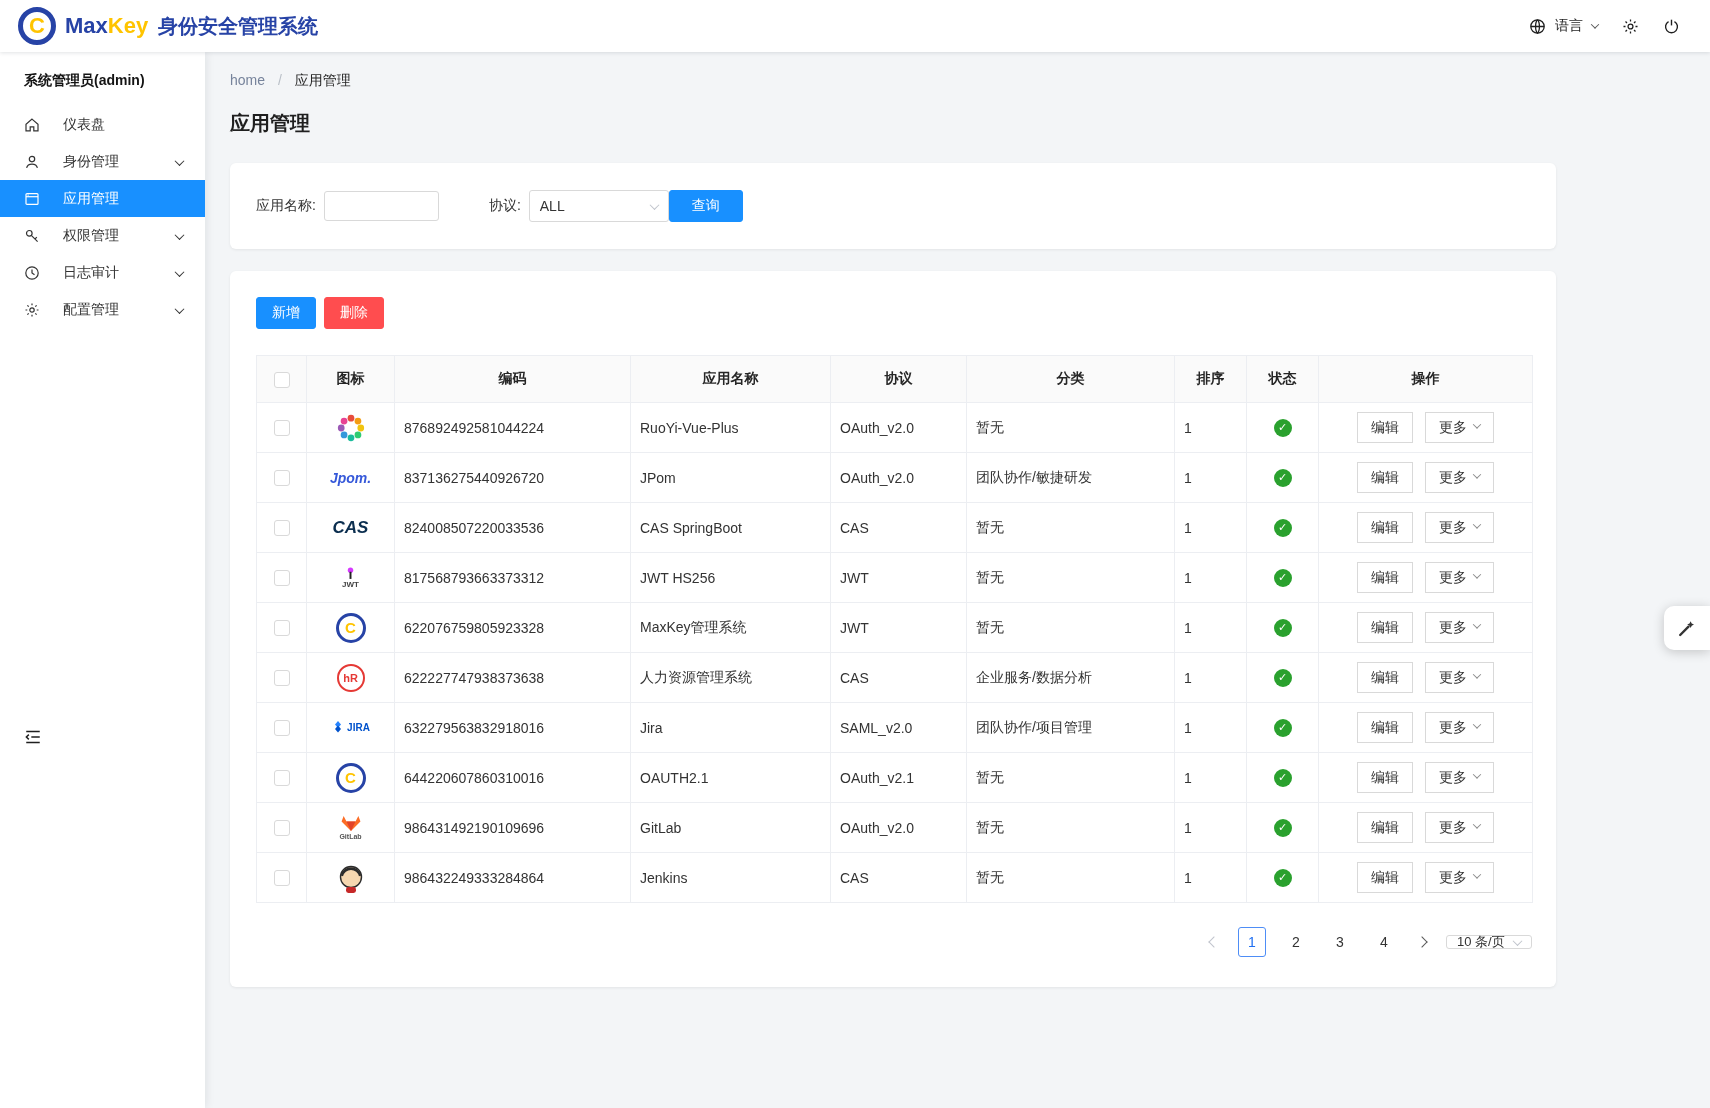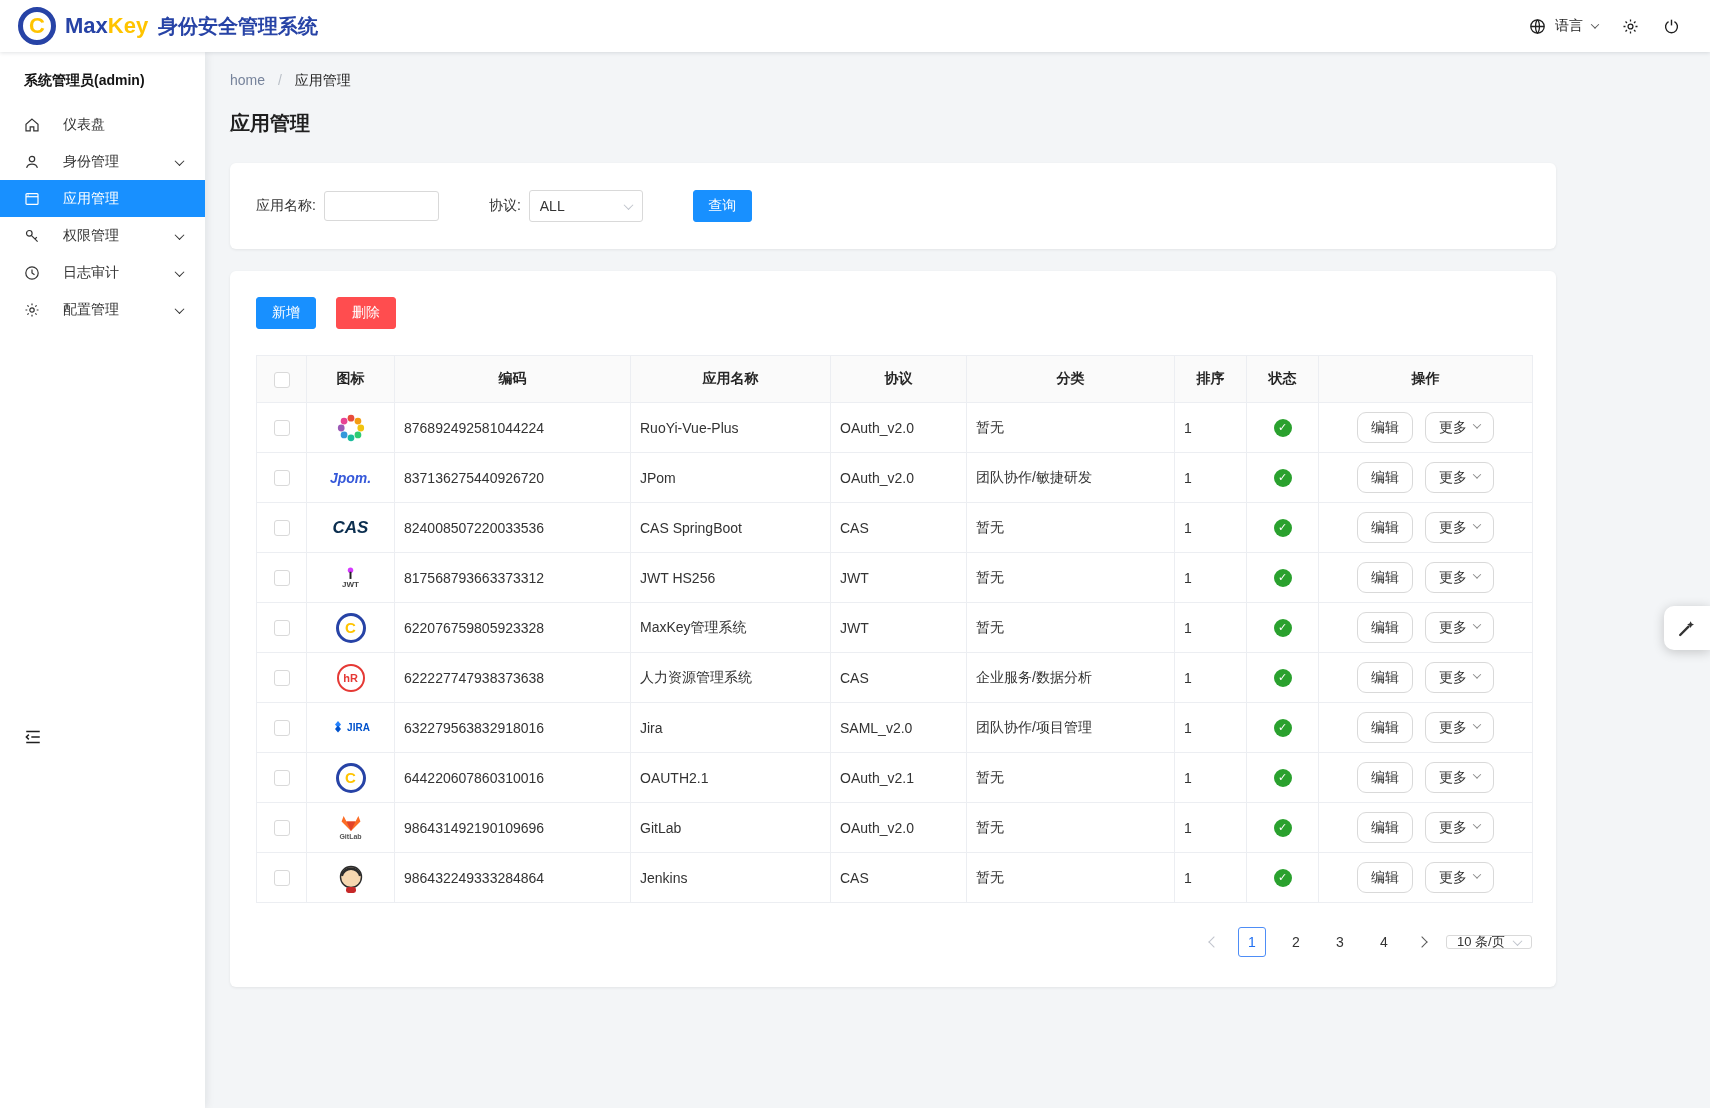--- a/index.html
+++ b/index.html
@@ -68,26 +68,26 @@
   .text-input {
     width:115px; height:30px; border:1px solid #d9d9d9; border-radius:3px; margin-left:8px;
     padding:0 8px; font-family:inherit; font-size:14px; color:#333; outline:none; background:#fff;
   }
   .select-box {
     height:32px; border:1px solid #d9d9d9; border-radius:3px; background:#fff;
     display:inline-flex; align-items:center; justify-content:space-between;
     padding:0 10px; color:#333; cursor:pointer;
   }
   .select-box .chev { color:#c0c4cc; margin-left:8px; }
-  .protocol-select { width:114px; margin-left:8px; }
+  .protocol-select { width:140px; margin-left:8px; }
   .lbl-protocol { margin-left:50px; }
   .btn { font-family:inherit; font-size:14px; cursor:pointer; }
   .btn-primary { background:#1890ff; border:1px solid #1890ff; color:#fff; width:60px; height:32px; border-radius:3px; }
-  .btn-search { margin-left:50px; width:59px; }
-  .btn-danger { background:#ff4d4f; border:1px solid #ff4d4f; color:#fff; width:60px; height:32px; border-radius:3px; margin-left:16px; }
+  .btn-search { width:74px; }
+  .btn-danger { background:#ff4d4f; border:1px solid #ff4d4f; color:#fff; width:60px; height:32px; border-radius:3px; margin-left:4px; }
 
   .table-card { margin-top:22px; padding:26px 24px 30px 26px; }
 
   
   .app-table { width:1276px; border-collapse:collapse; table-layout:fixed; margin-top:26px; }
   .app-table th, .app-table td { border:1px solid #eceef2; }
   .app-table thead th { background:#fafafa; height:47px; font-weight:600; color:#262626; text-align:center; font-size:14px; }
   .app-table td { height:50px; font-size:14px; color:#333; background:#fff; }
   .c-left { text-align:left; padding-left:9px; }
   .c-center { text-align:center; }
@@ -98,21 +98,21 @@
   }
 
   .status-dot {
     display:inline-flex; width:18px; height:18px; border-radius:50%; background:#2aa12e;
     color:#fff; align-items:center; justify-content:center; font-size:11px; font-weight:bold;
   }
   .status-dot::before { content:"\2713"; }
 
   .btn-default {
     background:#fff; border:1px solid #d9d9d9; color:#333; height:31px;
-    padding:0 13px; border-radius:9px; display:inline-flex; align-items:center; justify-content:center;
+    padding:0 13px; border-radius:0; display:inline-flex; align-items:center; justify-content:center;
   }
   .btn-more { margin-left:8px; }
   .btn-more .chev { width:6px; height:6px; color:#8c8c8c; margin-left:7px; margin-top:-3px; }
 
   
   .app-icon { display:inline-flex; flex-direction:column; align-items:flex-end; justify-content:center; height:40px; }
   .txt-logo { font-weight:800; }
   .jpom-logo { color:#3558d9; font-size:14px; font-style:italic; }
   .cas-logo { color:#0b2e4f; font-size:17px; font-style:italic; font-weight:900; }
   .jwt-wrap { display:inline-flex; flex-direction:column; align-items:center; line-height:1; }

